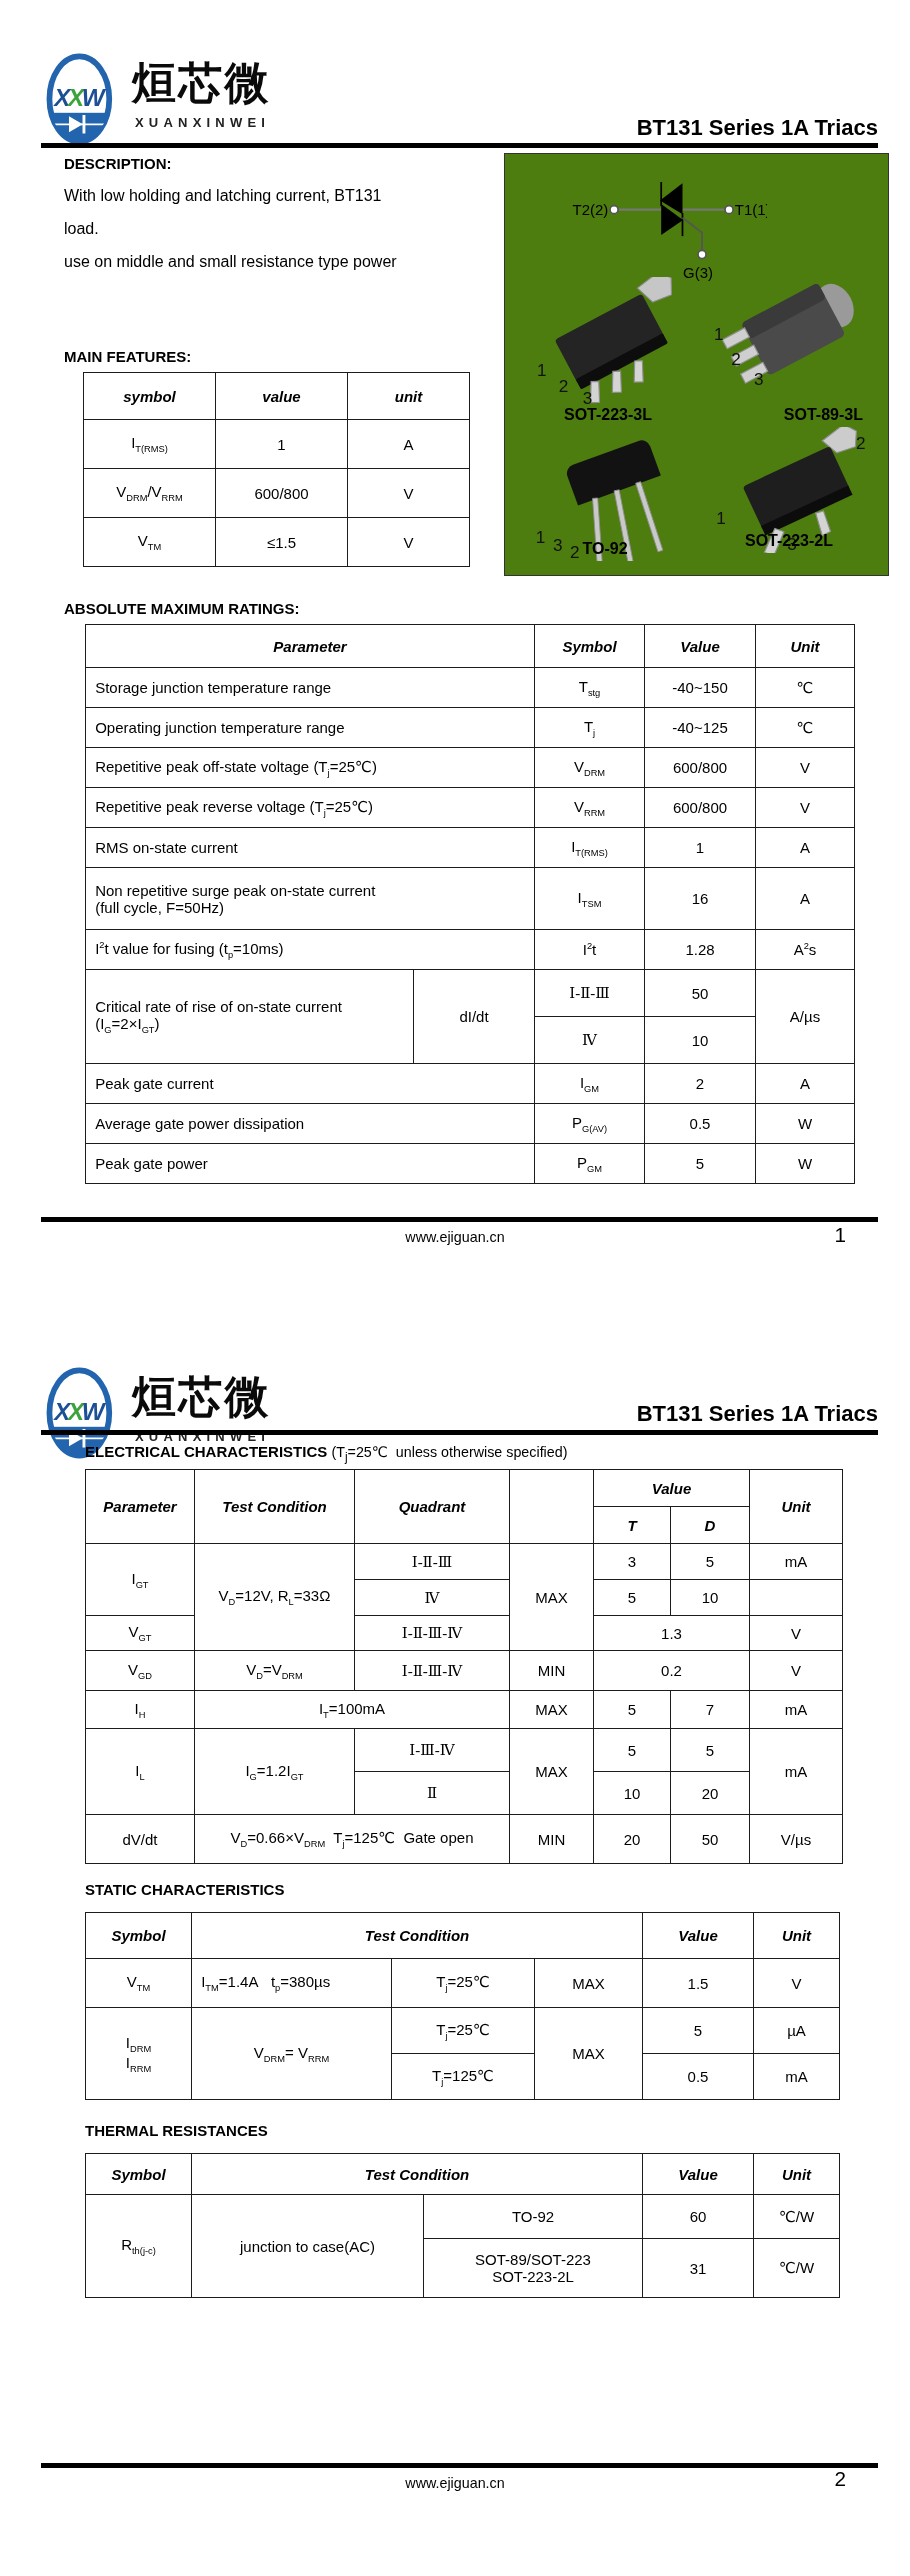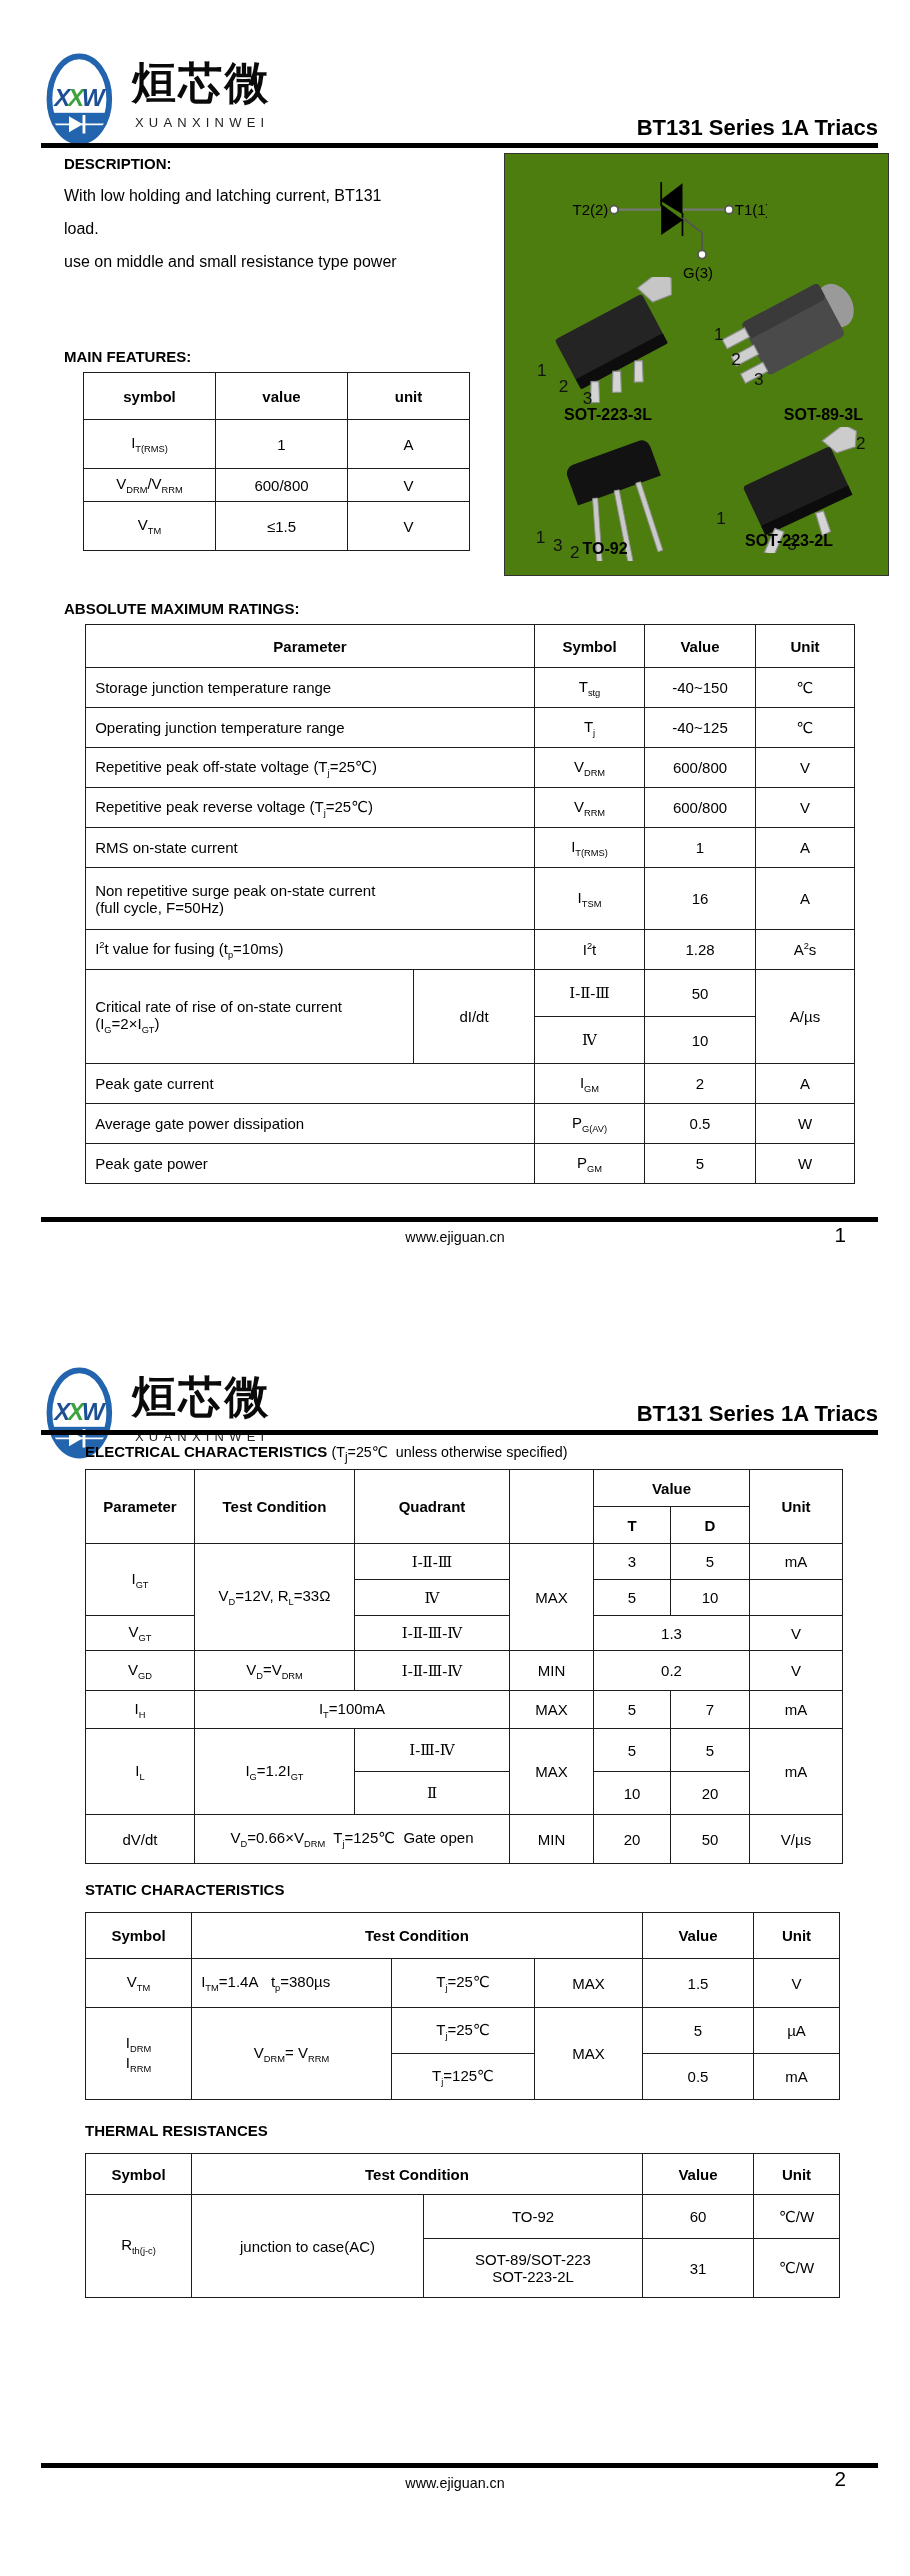--- a/index.html
+++ b/index.html
@@ -2,30 +2,30 @@
 <html style="font-size:9.2px"><head>
 <meta charset="utf-8">
 <style>
   html,body{margin:0;padding:0;background:#ffffff;}
   body{font-family:"Liberation Sans","DejaVu Sans",sans-serif;color:#000;}
   #doc{position:relative;width:910px;height:2576px;background:#fff;overflow:hidden;}
   .abs{position:absolute;}
   
   .logo{width:264px;height:95px;}
   .logo .cn{position:absolute;left:99px;top:1.1px;font-size:44px;font-weight:bold;color:#0a0a0a;letter-spacing:2.3px;white-space:nowrap;}
-  .logo .en{position:absolute;left:102px;top:62px;font-size:13px;font-weight:normal;color:#222;letter-spacing:5.2px;white-space:nowrap;}
+  .logo .en{position:absolute;left:102px;top:62px;font-size:13px;font-weight:bold;color:#222;letter-spacing:5.2px;white-space:nowrap;}
   .doc-title{right:32px;text-align:right;font-size:22px;font-weight:bold;white-space:nowrap;}
   .hrule{left:41px;right:32px;height:4.6px;background:#000;}
   .sec-head{font-size:15px;font-weight:bold;white-space:nowrap;}
   .sec-note{font-weight:normal;font-size:14.3px;}
   .desc-line{font-size:16px;line-height:33px;white-space:nowrap;}
   
   table.tbl{border-collapse:collapse;table-layout:fixed;background:#fff;}
   .tbl td,.tbl th{border:1.1px solid #1c1c1c;font-size:15px;font-weight:normal;text-align:center;vertical-align:middle;padding:1.1px 4.6px;color:#000;overflow:hidden;}
-  .tbl th{font-weight:bold;}
+  .tbl th{font-weight:bold;font-style:italic;}
   .tbl .left{text-align:left;padding-left:9.2px;}
   .tbl sub{font-size:62%;}
   .tbl sup{font-size:62%;}
   .qd{font-family:"Liberation Serif","DejaVu Serif",serif;font-size:15.5px;}
   
   .pkgbox{border:1.7px solid #333;background:#4d7c0f;}
   .pkg-label{position:absolute;font-size:16px;font-weight:bold;text-align:center;white-space:nowrap;}
   .pin-num{font-size:30px;fill:#111;font-family:"Liberation Sans",sans-serif;}
   .sym-label{font-size:26px;fill:#000;font-family:"Liberation Sans",sans-serif;}
   
@@ -81,21 +81,21 @@
         <tr style="height:47px">
       <th>symbol</th>
       <th>value</th>
       <th>unit</th>
     </tr>
     <tr style="height:49px">
       <td>I<sub>T(RMS)</sub></td>
       <td>1</td>
       <td>A</td>
     </tr>
-    <tr style="height:33px">
+    <tr style="height:49px">
       <td>V<sub>DRM</sub>/V<sub>RRM</sub></td>
       <td>600/800</td>
       <td>V</td>
     </tr>
     <tr style="height:49px">
       <td>V<sub>TM</sub></td>
       <td>≤1.5</td>
       <td>V</td>
     </tr>
   </tbody>

